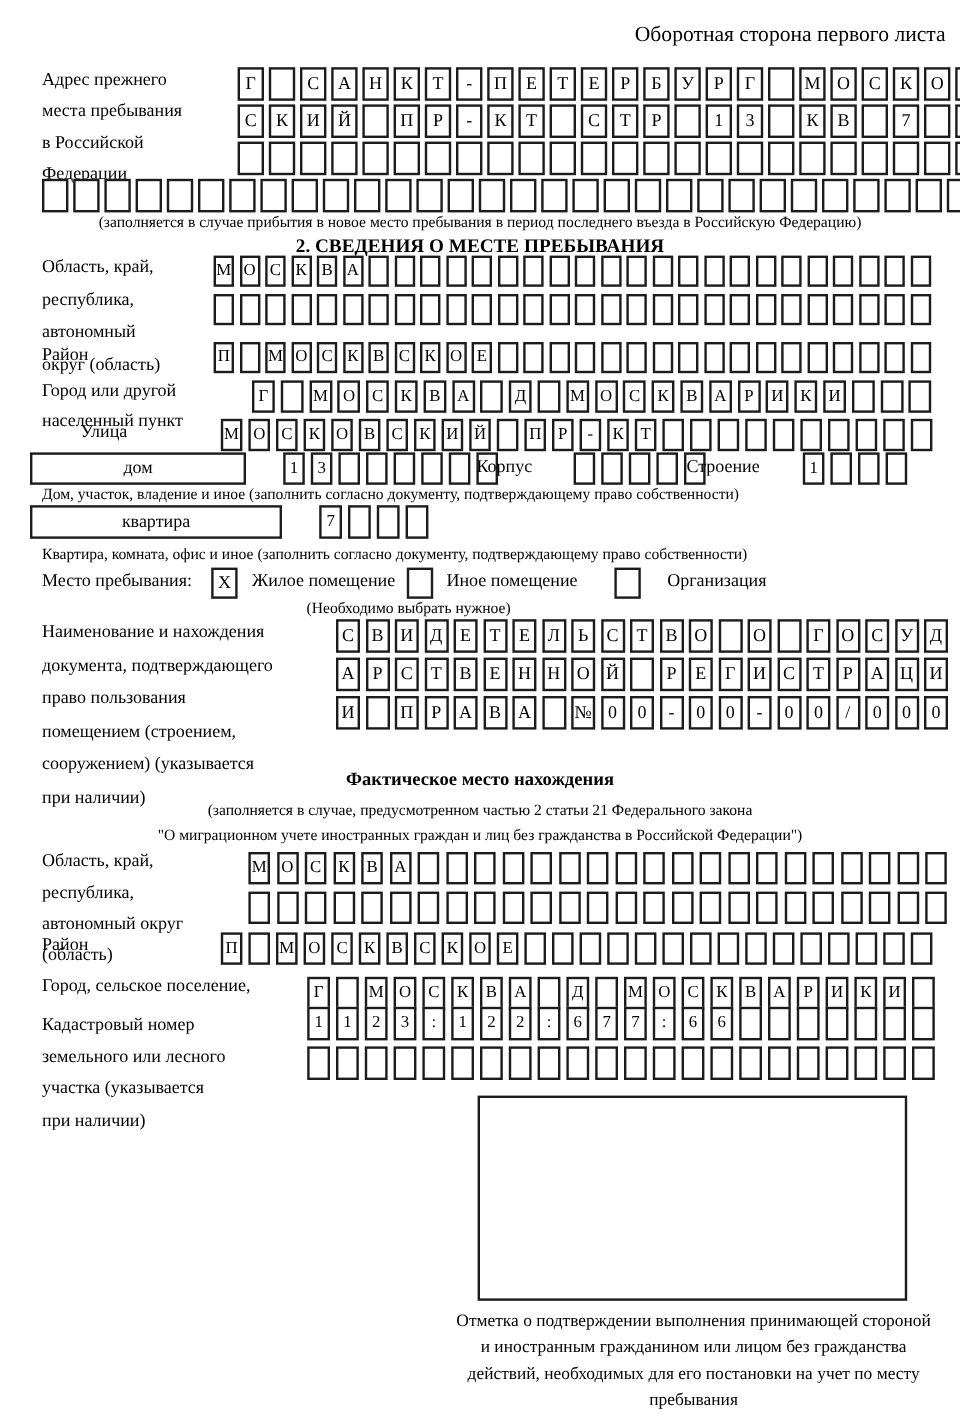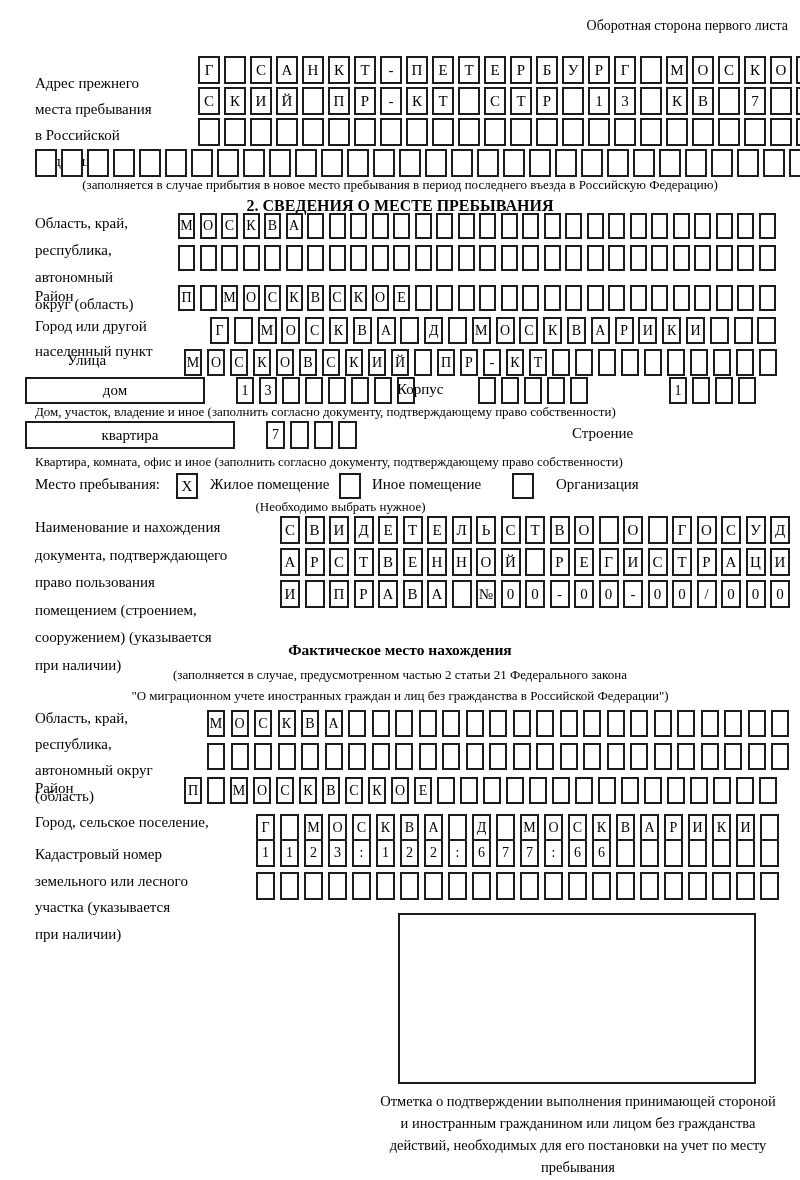--- a/index.html
+++ b/index.html
@@ -25,24 +25,24 @@
   .checkbox{display:inline-block;box-sizing:border-box;width:22px;height:26px;border:2px solid #1c1c1c;
             text-align:center;font-size:15px;line-height:22px;vertical-align:top;background:#fff;}
   .bigbox{box-sizing:border-box;border:2px solid #1c1c1c;background:#fff;}
   .caption{font-size:14.5px;line-height:22px;text-align:center;}
 </style>
 </head>
 <body>
 
 <div id="form">
 
-  <div class="abs lbl" style="top:18px;right:12px;font-size:14px;">Оборотная сторона первого листа</div>
+  <div class="abs lbl" style="top:18px;right:12px;font-size:18px;">Оборотная сторона первого листа</div>
 
   <div class="abs" style="left:35px;top:54px;">
-    <div class="lbl" style="line-height:26px;margin-top:16px;">Адрес прежнего</div>
+    <div class="lbl" style="line-height:26px;">Адрес прежнего</div>
     <div class="lbl" style="line-height:26px;">места пребывания</div>
     <div class="lbl" style="line-height:26px;">в Российской</div>
     <div class="lbl" style="line-height:26px;">Федерации</div>
   </div>
   <div class="abs grid g-top" style="left:172px;top:56px;"><span class="cell">Г</span><span class="cell"></span><span class="cell">С</span><span class="cell">А</span><span class="cell">Н</span><span class="cell">К</span><span class="cell">Т</span><span class="cell">-</span><span class="cell">П</span><span class="cell">Е</span><span class="cell">Т</span><span class="cell">Е</span><span class="cell">Р</span><span class="cell">Б</span><span class="cell">У</span><span class="cell">Р</span><span class="cell">Г</span><span class="cell"></span><span class="cell">М</span><span class="cell">О</span><span class="cell">С</span><span class="cell">К</span><span class="cell">О</span><span class="cell">В</span></div>
   <div class="abs grid g-top" style="left:172px;top:87px;"><span class="cell">С</span><span class="cell">К</span><span class="cell">И</span><span class="cell">Й</span><span class="cell"></span><span class="cell">П</span><span class="cell">Р</span><span class="cell">-</span><span class="cell">К</span><span class="cell">Т</span><span class="cell"></span><span class="cell">С</span><span class="cell">Т</span><span class="cell">Р</span><span class="cell"></span><span class="cell">1</span><span class="cell">3</span><span class="cell"></span><span class="cell">К</span><span class="cell">В</span><span class="cell"></span><span class="cell">7</span><span class="cell"></span><span class="cell"></span></div>
   <div class="abs grid g-top" style="left:172px;top:118px;"><span class="cell"></span><span class="cell"></span><span class="cell"></span><span class="cell"></span><span class="cell"></span><span class="cell"></span><span class="cell"></span><span class="cell"></span><span class="cell"></span><span class="cell"></span><span class="cell"></span><span class="cell"></span><span class="cell"></span><span class="cell"></span><span class="cell"></span><span class="cell"></span><span class="cell"></span><span class="cell"></span><span class="cell"></span><span class="cell"></span><span class="cell"></span><span class="cell"></span><span class="cell"></span><span class="cell"></span></div>
   <div class="abs grid g-top" style="left:9px;top:149px;"><span class="cell"></span><span class="cell"></span><span class="cell"></span><span class="cell"></span><span class="cell"></span><span class="cell"></span><span class="cell"></span><span class="cell"></span><span class="cell"></span><span class="cell"></span><span class="cell"></span><span class="cell"></span><span class="cell"></span><span class="cell"></span><span class="cell"></span><span class="cell"></span><span class="cell"></span><span class="cell"></span><span class="cell"></span><span class="cell"></span><span class="cell"></span><span class="cell"></span><span class="cell"></span><span class="cell"></span><span class="cell"></span><span class="cell"></span><span class="cell"></span><span class="cell"></span><span class="cell"></span><span class="cell"></span></div>
   <div class="abs note center" style="top:177px;">(заполняется в случае прибытия в новое место пребывания в период последнего въезда в Российскую Федерацию)</div>
 
@@ -66,21 +66,21 @@
   </div>
   <div class="abs grid g-md" style="left:184px;top:317px;"><span class="cell">Г</span><span class="cell"></span><span class="cell">М</span><span class="cell">О</span><span class="cell">С</span><span class="cell">К</span><span class="cell">В</span><span class="cell">А</span><span class="cell"></span><span class="cell">Д</span><span class="cell"></span><span class="cell">М</span><span class="cell">О</span><span class="cell">С</span><span class="cell">К</span><span class="cell">В</span><span class="cell">А</span><span class="cell">Р</span><span class="cell">И</span><span class="cell">К</span><span class="cell">И</span><span class="cell"></span><span class="cell"></span><span class="cell"></span></div>
 
   <div class="abs lbl" style="left:35px;top:352px;margin-left:32px;">Улица</div>
   <div class="abs grid g-st" style="left:158px;top:349px;"><span class="cell">М</span><span class="cell">О</span><span class="cell">С</span><span class="cell">К</span><span class="cell">О</span><span class="cell">В</span><span class="cell">С</span><span class="cell">К</span><span class="cell">И</span><span class="cell">Й</span><span class="cell"></span><span class="cell">П</span><span class="cell">Р</span><span class="cell">-</span><span class="cell">К</span><span class="cell">Т</span><span class="cell"></span><span class="cell"></span><span class="cell"></span><span class="cell"></span><span class="cell"></span><span class="cell"></span><span class="cell"></span><span class="cell"></span><span class="cell"></span><span class="cell"></span></div>
 
   <div class="abs wordbox" style="left:25px;top:377px;width:180px;height:27px;">дом</div>
   <div class="abs grid g-st" style="left:210px;top:377px;"><span class="cell">1</span><span class="cell">3</span><span class="cell"></span><span class="cell"></span><span class="cell"></span><span class="cell"></span><span class="cell"></span><span class="cell"></span></div>
   <div class="abs lbl" style="left:397px;top:381px;">Корпус</div>
   <div class="abs grid g-st" style="left:452px;top:377px;"><span class="cell"></span><span class="cell"></span><span class="cell"></span><span class="cell"></span><span class="cell"></span></div>
-  <div class="abs lbl" style="left:572px;top:381px;margin-top:44px;">Строение</div>
+  <div class="abs lbl" style="left:572px;top:381px;">Строение</div>
   <div class="abs grid g-st" style="left:643px;top:377px;"><span class="cell">1</span><span class="cell"></span><span class="cell"></span><span class="cell"></span></div>
   <div class="abs note" style="left:35px;top:404px;">Дом, участок, владение и иное (заполнить согласно документу, подтверждающему право собственности)</div>
 
   <div class="abs wordbox" style="left:25px;top:421px;width:210px;height:28px;">квартира</div>
   <div class="abs grid g-fc" style="left:240px;top:421px;"><span class="cell">7</span><span class="cell"></span><span class="cell"></span><span class="cell"></span></div>
   <div class="abs note" style="left:35px;top:454px;">Квартира, комната, офис и иное (заполнить согласно документу, подтверждающему право собственности)</div>
 
   <div class="abs lbl" style="left:35px;top:476px;">Место пребывания:</div>
   <span class="abs checkbox" style="left:176px;top:473px;">X</span>
   <div class="abs lbl" style="left:210px;top:476px;">Жилое помещение</div>

